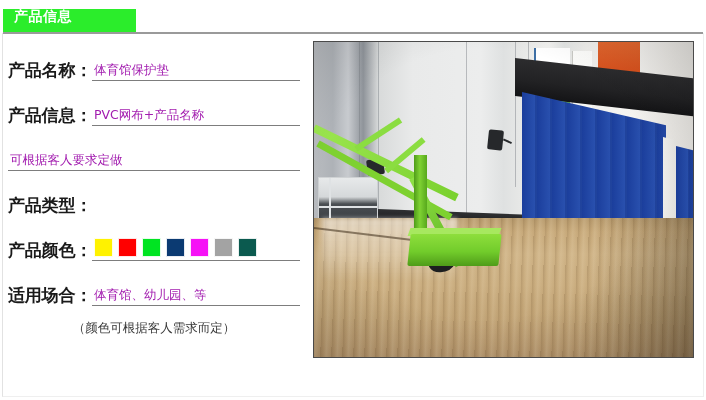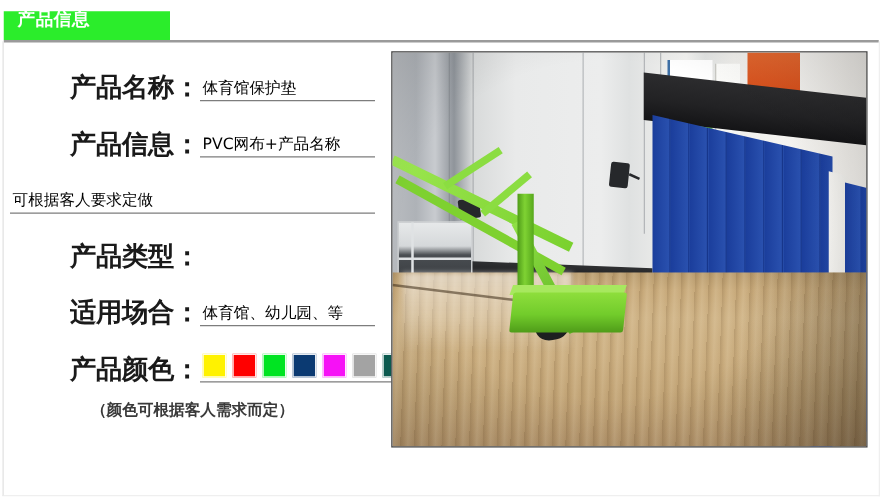--- a/index.html
+++ b/index.html
@@ -74,39 +74,38 @@
     top: 52px;
     width: 292px;
   }
   .spec-row {
     display: flex;
     align-items: flex-end;
     height: 29px;
     margin-bottom: 16px;
   }
   .spec-label {
-    font-size: 21px;
+    font-size: 17px;
     font-weight: bold;
     color: #1a1a1a;
     white-space: nowrap;
     line-height: 22px;
     letter-spacing: -0.2px;
-    margin-left: 48px;
   }
   .spec-value-wrap {
     flex: 1;
     border-bottom: 1.5px solid #7d7d7d;
     display: flex;
     align-items: flex-end;
     min-height: 22px;
     padding-bottom: 1px;
   }
   .spec-value {
     font-size: 12.5px;
-    color: #000000;
+    color: #a21caf;
     white-space: nowrap;
     line-height: 16px;
     padding-left: 2px;
     padding-bottom: 1px;
   }
 
   
   .swatch-strip {
     display: flex;
     align-items: flex-end;
@@ -124,21 +123,20 @@
 
   .color-note {
     position: absolute;
     left: 8px;
     top: 320px;
     width: 292px;
     text-align: center;
     font-size: 12.5px;
     color: #3a3a3a;
     white-space: nowrap;
-    font-weight: bold;
   }
 
   
   .photo-frame {
     position: absolute;
     left: 313px;
     top: 41px;
     width: 381px;
     height: 317px;
     border: 1px solid #4a4a4a;
@@ -442,44 +440,44 @@
     </div>
 
     <div class="spec-row">
       <span class="spec-value-wrap">
         <span class="spec-value">可根据客人要求定做</span>
       </span>
     </div>
 
     <div class="spec-row">
       <span class="spec-label">产品类型：</span>
-    </div>
-
-    <div class="spec-row">
-      <span class="spec-label">适用场合：</span>
-      <span class="spec-value-wrap">
-        <span class="spec-value">体育馆、幼儿园、等</span>
-      </span>
     </div>
 
     <div class="spec-row">
       <span class="spec-label">产品颜色：</span>
       <span class="spec-value-wrap">
         <span class="swatch-strip" id="swatch-strip">
             <span class="swatch" style="background: rgb(255, 242, 0);"></span>
             <span class="swatch" style="background: rgb(255, 0, 0);"></span>
             <span class="swatch" style="background: rgb(0, 228, 34);"></span>
             <span class="swatch" style="background: rgb(11, 58, 114);"></span>
             <span class="swatch" style="background: rgb(246, 17, 246);"></span>
             <span class="swatch" style="background: rgb(163, 163, 163);"></span>
             <span class="swatch" style="background: rgb(11, 90, 79);"></span>
           </span>
       </span>
     </div>
 
+    <div class="spec-row">
+      <span class="spec-label">适用场合：</span>
+      <span class="spec-value-wrap">
+        <span class="spec-value">体育馆、幼儿园、等</span>
+      </span>
+    </div>
+
   </div>
 
   <div class="color-note">（颜色可根据客人需求而定）</div>
 
   <div class="photo-frame">
     <div class="photo">
 
       <div class="gym-wall-upper"></div>
 
       <div class="seam" style="left:12%;height:61%;"></div>

